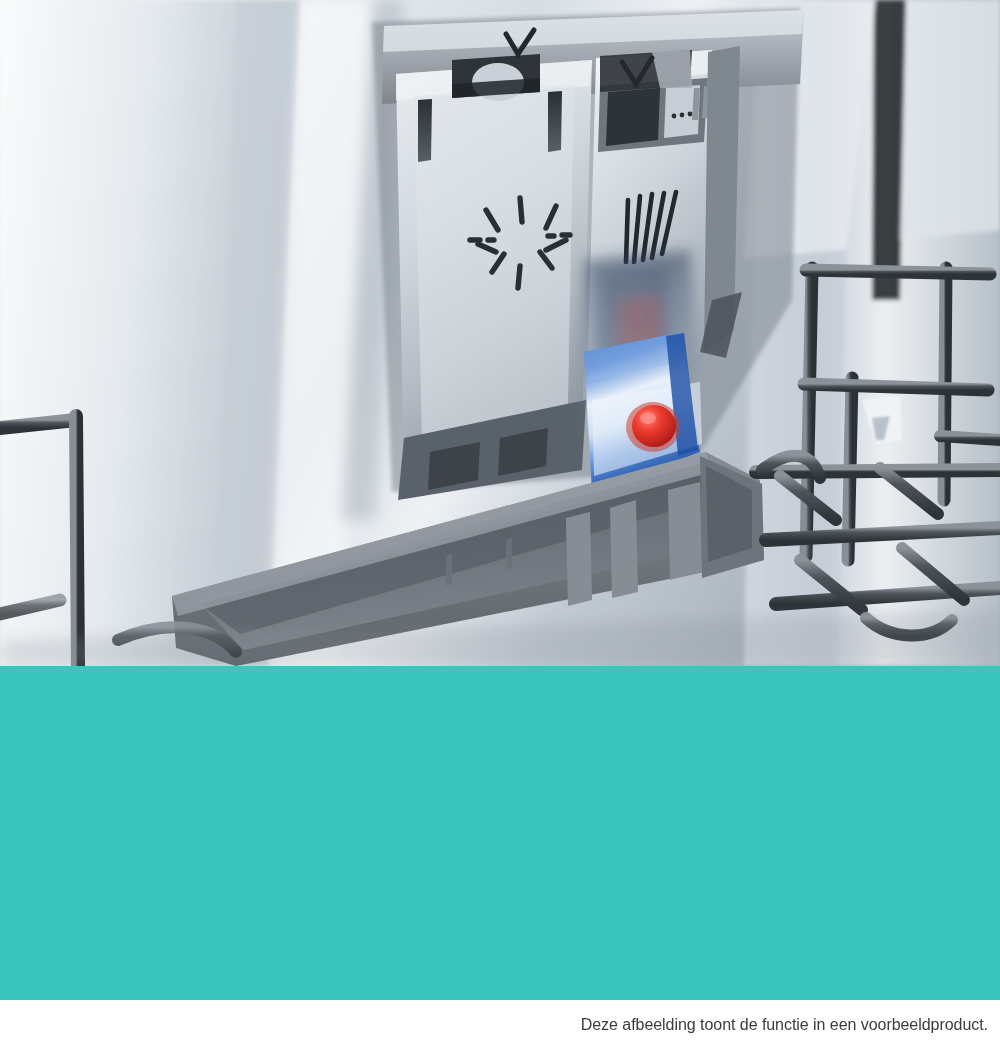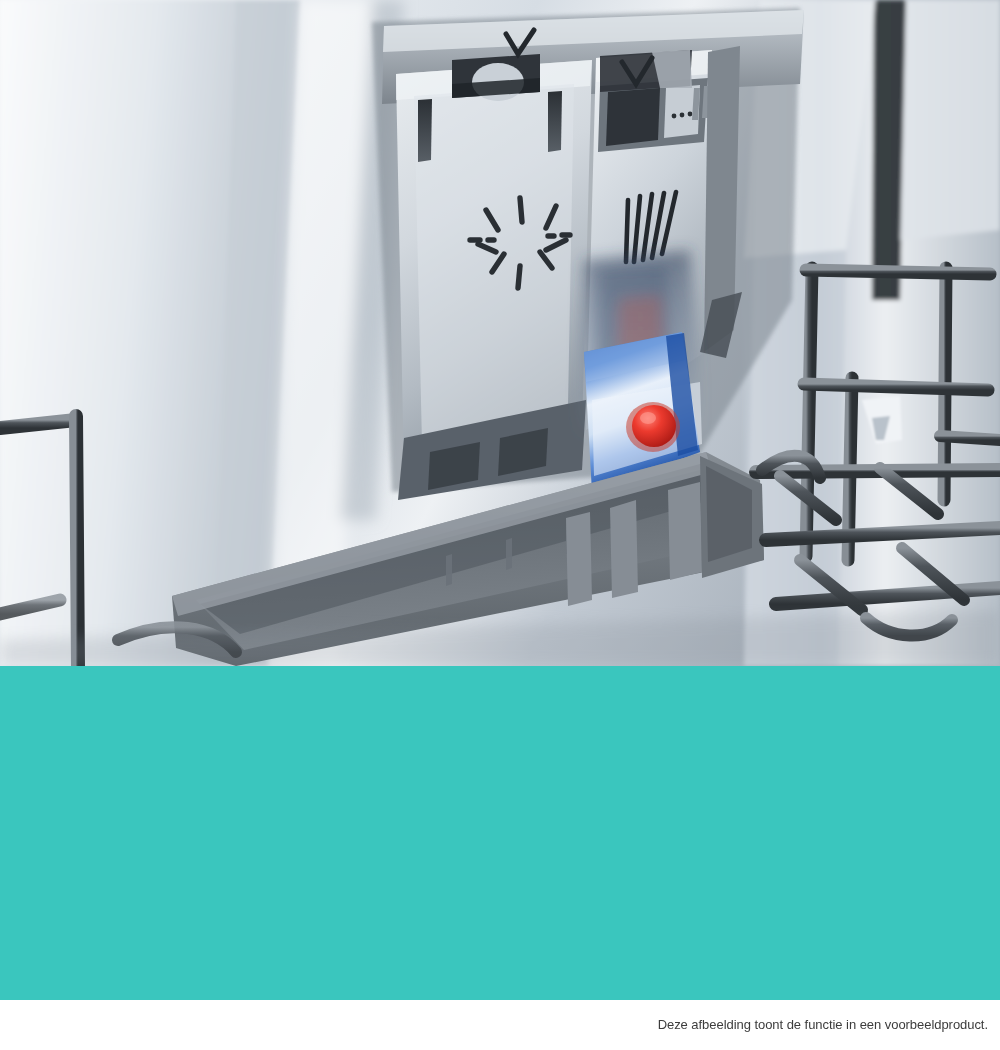--- a/index.html
+++ b/index.html
@@ -49,21 +49,21 @@
     width: 1000px; height: 50px;
     background: #ffffff;
     box-sizing: border-box;
     padding: 0 12px;
     display: flex;
     align-items: center;
     justify-content: flex-end;
   }
   .footer-caption {
     font-family: "Liberation Sans", sans-serif;
-    font-size: 13px;
+    font-size: 16px;
     line-height: 20px;
     color: #3c3c3c;
     letter-spacing: -0.05px;
     white-space: nowrap;
   }
 </style>
 </head>
 <body>
 
 <div class="page">

